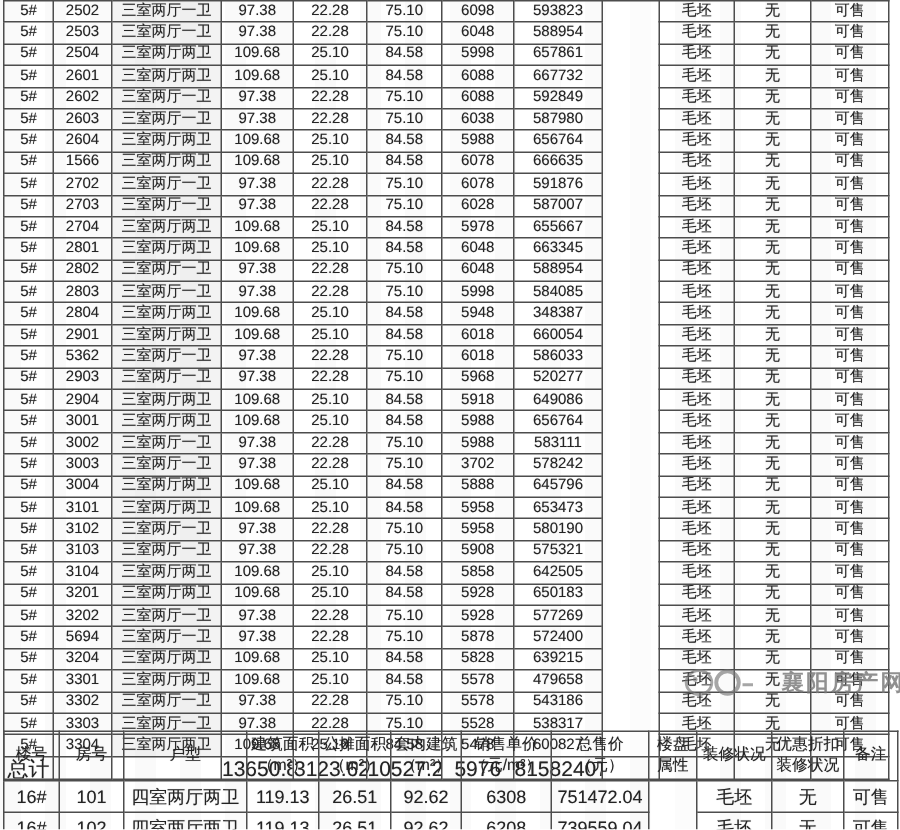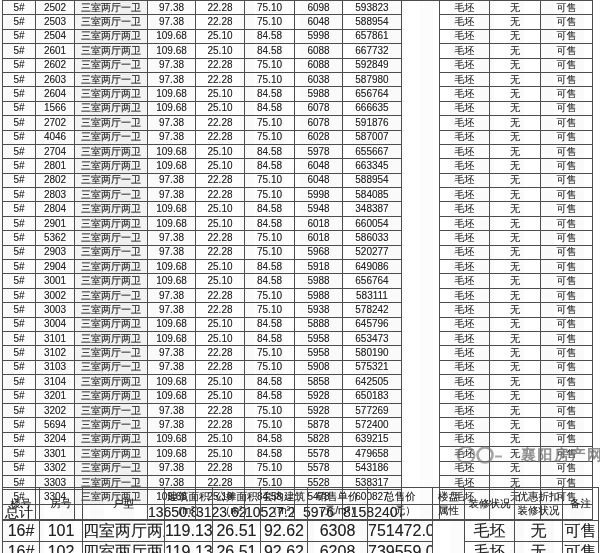--- a/index.html
+++ b/index.html
@@ -21,21 +21,21 @@
   .t1 tr.total td{font-size:14px;}
   .t2{left:2px;top:487px;width:596px;}
   .t2 th{
     border:1px solid #4d4d4d;height:32px;padding:0;
     font-size:10.5px;font-weight:normal;line-height:1.3;color:#242424;
     text-align:center;white-space:pre-line;
     text-shadow:0 0 0.6px rgba(50,50,50,0.45);
   }
   .t2 td{
     border:1px solid #4d4d4d;height:20px;padding:0;
-    font-size:16px;line-height:1;color:#242424;text-align:center;
+    font-size:12px;line-height:1;color:#242424;text-align:center;
     white-space:nowrap;overflow:hidden;
     text-shadow:0 0 0.6px rgba(50,50,50,0.45);
   }
   td.prop{background:rgba(255,255,255,0.4);}
   .watermark{
     position:absolute;left:456px;top:444px;z-index:5;
     display:flex;align-items:center;gap:19px;
     color:rgba(120,120,120,0.82);font-size:15px;font-weight:bold;
     letter-spacing:1.5px;white-space:nowrap;pointer-events:none;
   }
@@ -175,21 +175,21 @@
           <td>22.28</td>
           <td>75.10</td>
           <td>6078</td>
           <td>591876</td>
           <td>毛坯</td>
           <td>无</td>
           <td>可售</td>
         </tr>
         <tr>
           <td>5#</td>
-          <td>4046</td>
+          <td>2703</td>
           <td class="type">三室两厅一卫</td>
           <td>97.38</td>
           <td>22.28</td>
           <td>75.10</td>
           <td>6028</td>
           <td>587007</td>
           <td>毛坯</td>
           <td>无</td>
           <td>可售</td>
         </tr>
@@ -336,21 +336,21 @@
           <td>无</td>
           <td>可售</td>
         </tr>
         <tr>
           <td>5#</td>
           <td>3003</td>
           <td class="type">三室两厅一卫</td>
           <td>97.38</td>
           <td>22.28</td>
           <td>75.10</td>
-          <td>5938</td>
+          <td>3702</td>
           <td>578242</td>
           <td>毛坯</td>
           <td>无</td>
           <td>可售</td>
         </tr>
         <tr>
           <td>5#</td>
           <td>3004</td>
           <td class="type">三室两厅两卫</td>
           <td>109.68</td>

